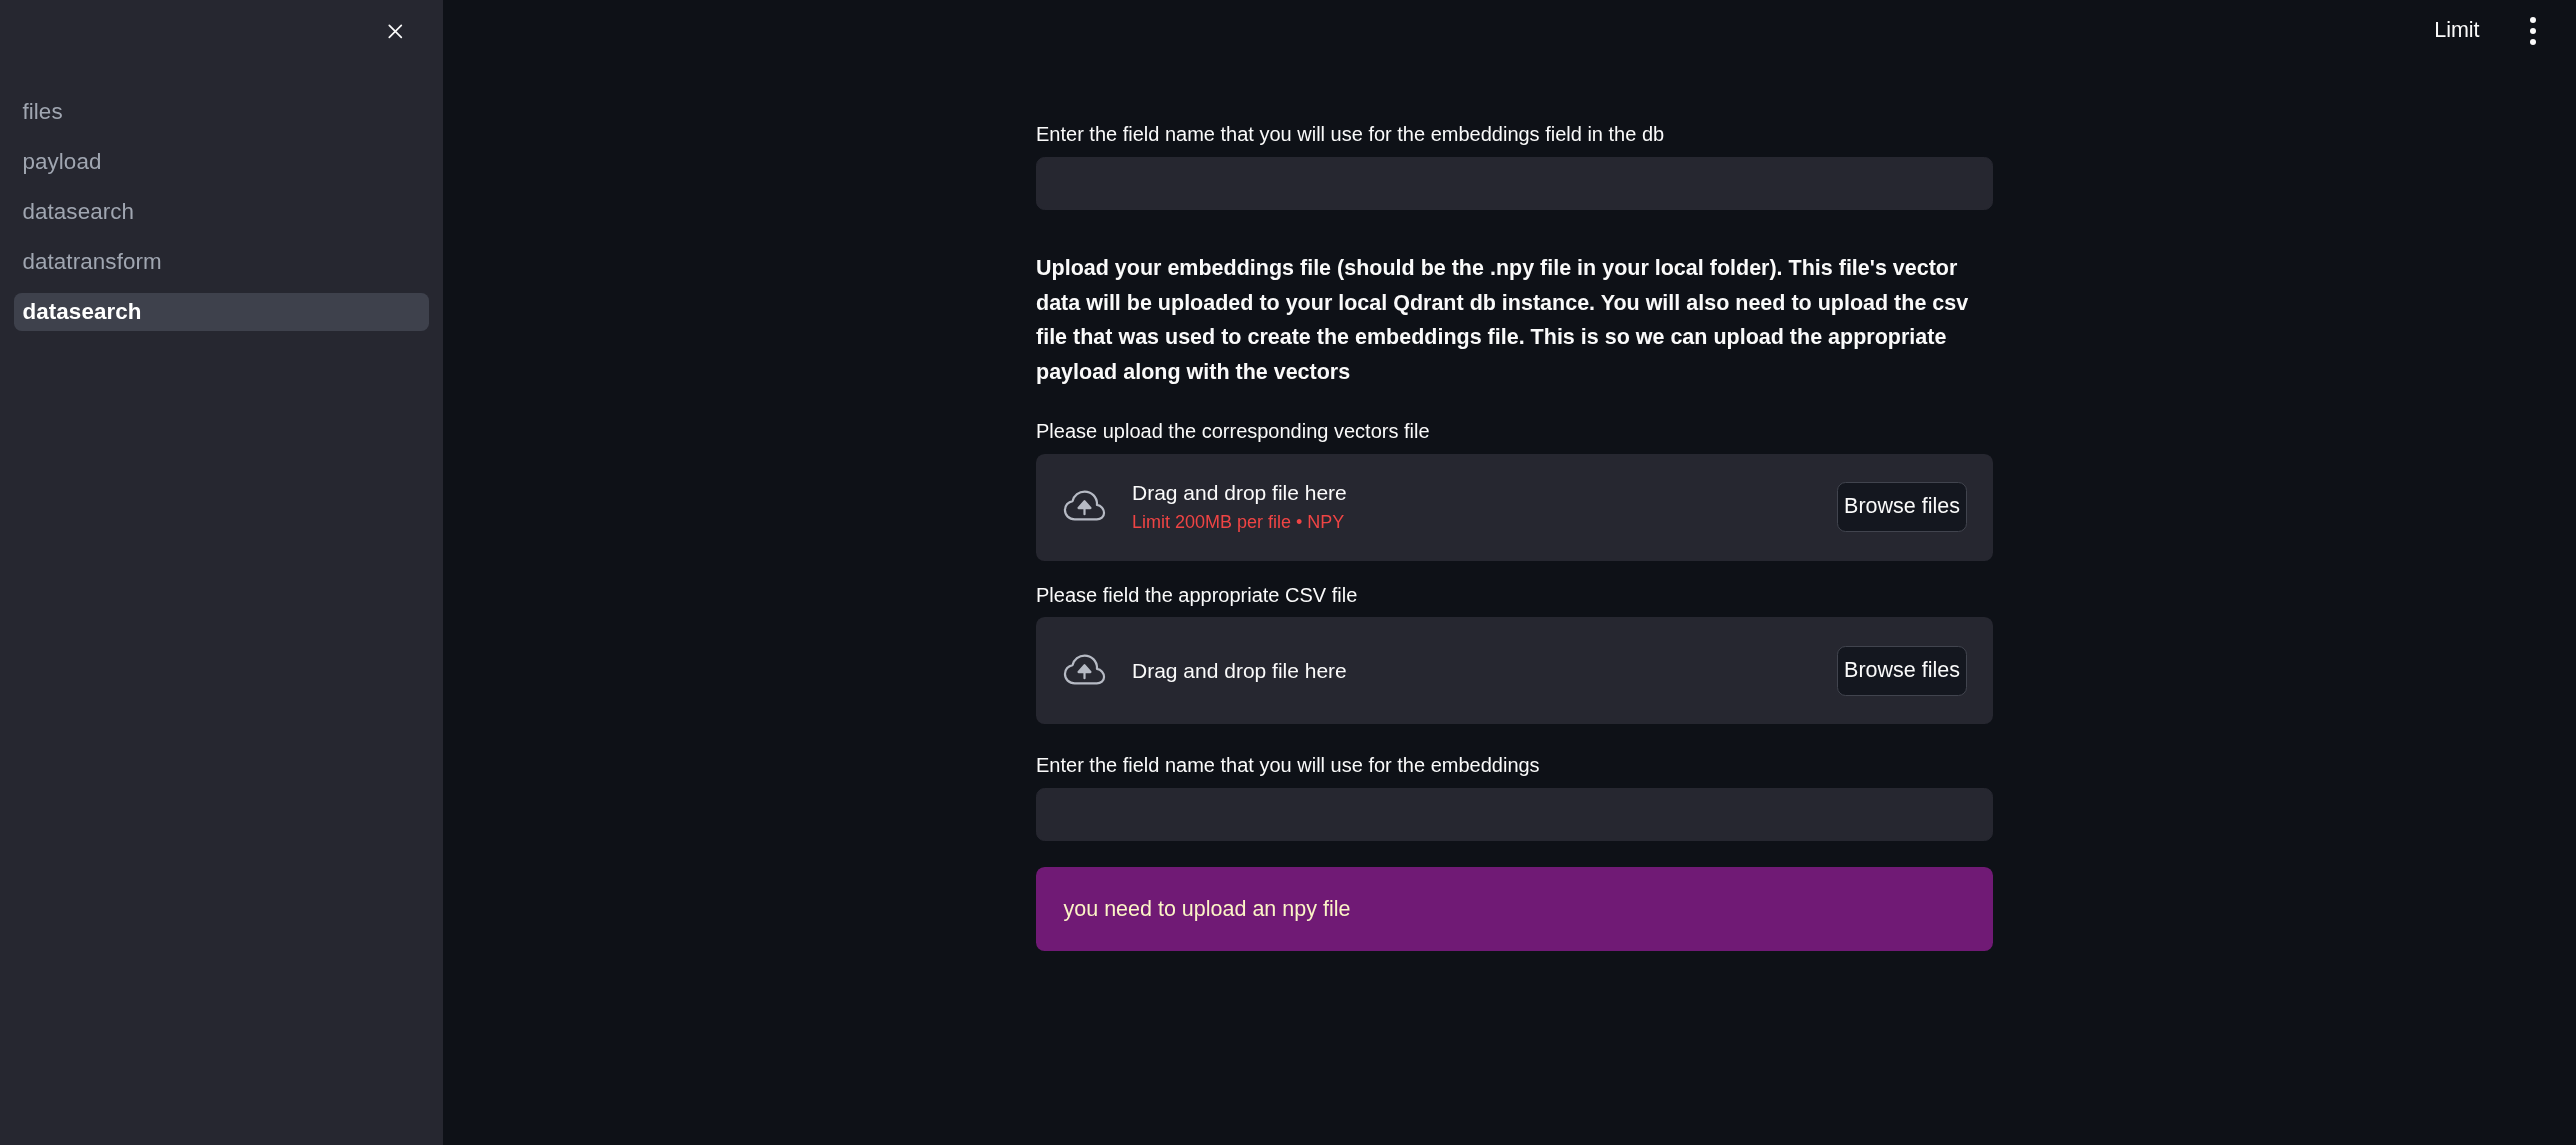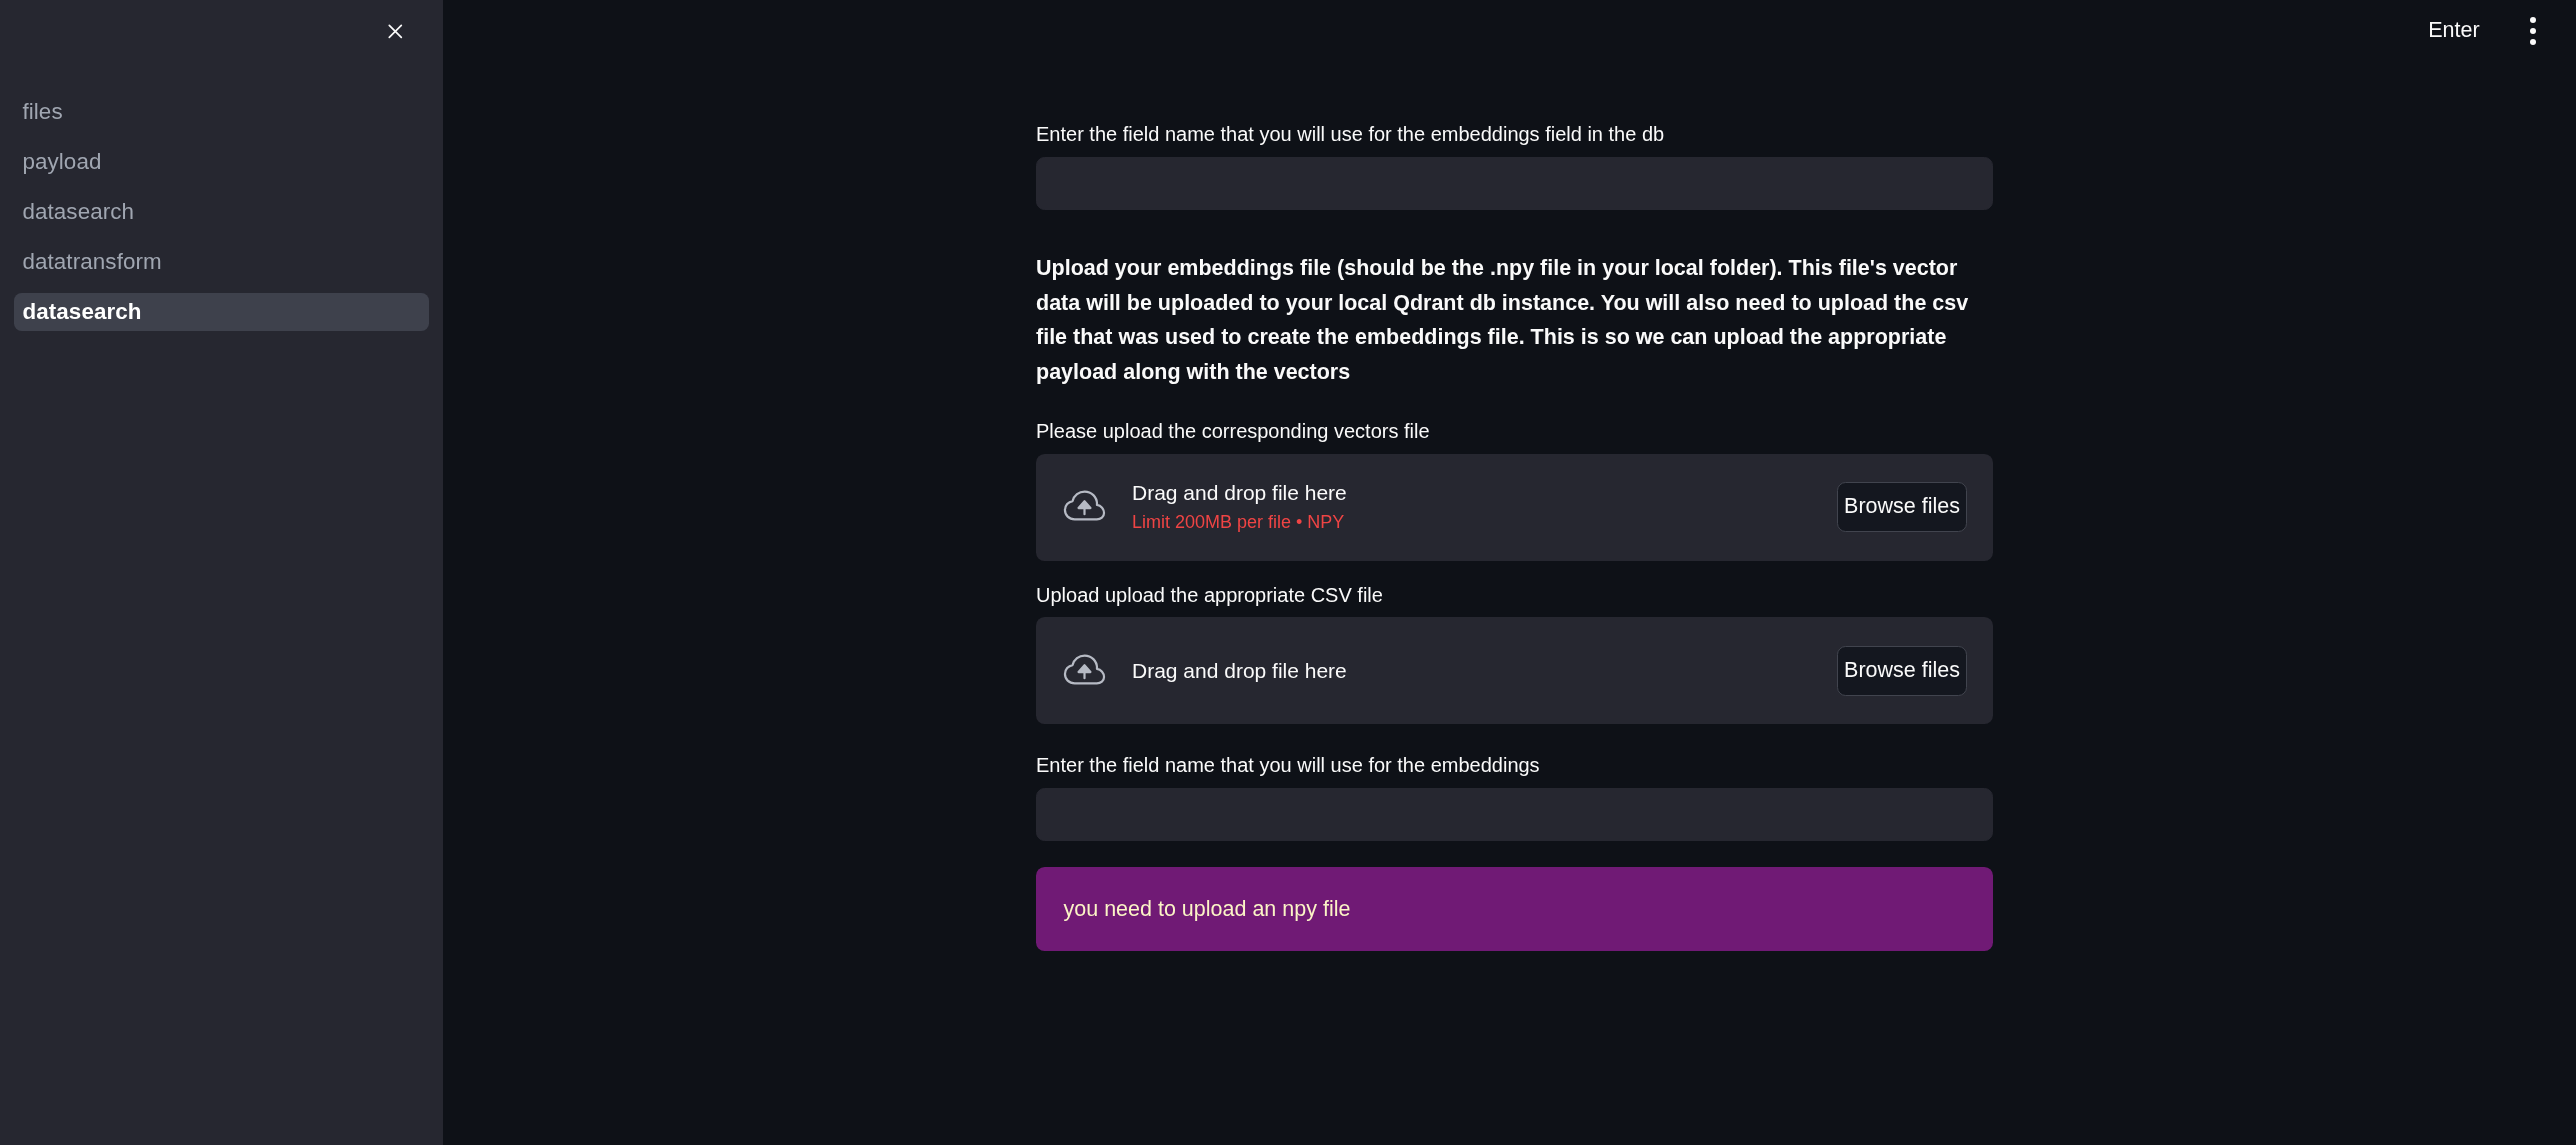--- a/index.html
+++ b/index.html
@@ -279,21 +279,21 @@
       </div>
       <div class="nav-item active">
         <span class="nav-label">datasearch</span>
       </div>
     </nav>
   </aside>
 
   <main class="main">
 
     <div class="header">
-      <div class="deploy-btn">Enter</div>
+      <div class="deploy-btn">Limit</div>
       <div class="kebab-btn">
         <i></i>
         <i></i>
         <i></i>
       </div>
     </div>
 
     <div class="content">
 
       
@@ -322,21 +322,21 @@
         <div class="uploader-text">
           <div class="uploader-title">Drag and drop file here</div>
           <div class="uploader-sub">Limit 200MB per file • NPY</div>
         </div>
         <button class="browse-btn">Browse files</button>
       </div>
 
       <div class="block-gap-sm"></div>
 
       
-      <div class="widget-label">Upload upload the appropriate CSV file</div>
+      <div class="widget-label">Please field the appropriate CSV file</div>
       <div class="uploader">
         <div class="uploader-icon">
           <svg width="43" height="34" viewBox="0 0 50 40" fill="none">
             <path d="M13.5 34.5 C6.8 34.5 2 29.6 2 23.6 C2 18.2 5.9 13.8 11 13
                      C12.6 6.5 18.4 1.8 25.2 1.8 C33.2 1.8 39.7 8.3 39.7 16.3
                      C39.7 16.8 39.68 17.2 39.64 17.6 C44.5 18.4 48 22.5 48 27.2
                      C48 31.6 44.1 34.5 39.5 34.5 Z" stroke="#b6bac4" stroke-width="2.6" stroke-linejoin="round"></path>
             <path d="M25 28.5 L25 15 M25 13.2 L32 21.2 L18 21.2 Z" stroke="#b6bac4" stroke-width="2.6" fill="#b6bac4" stroke-linejoin="round" stroke-linecap="round"></path>
           </svg>
         </div>

